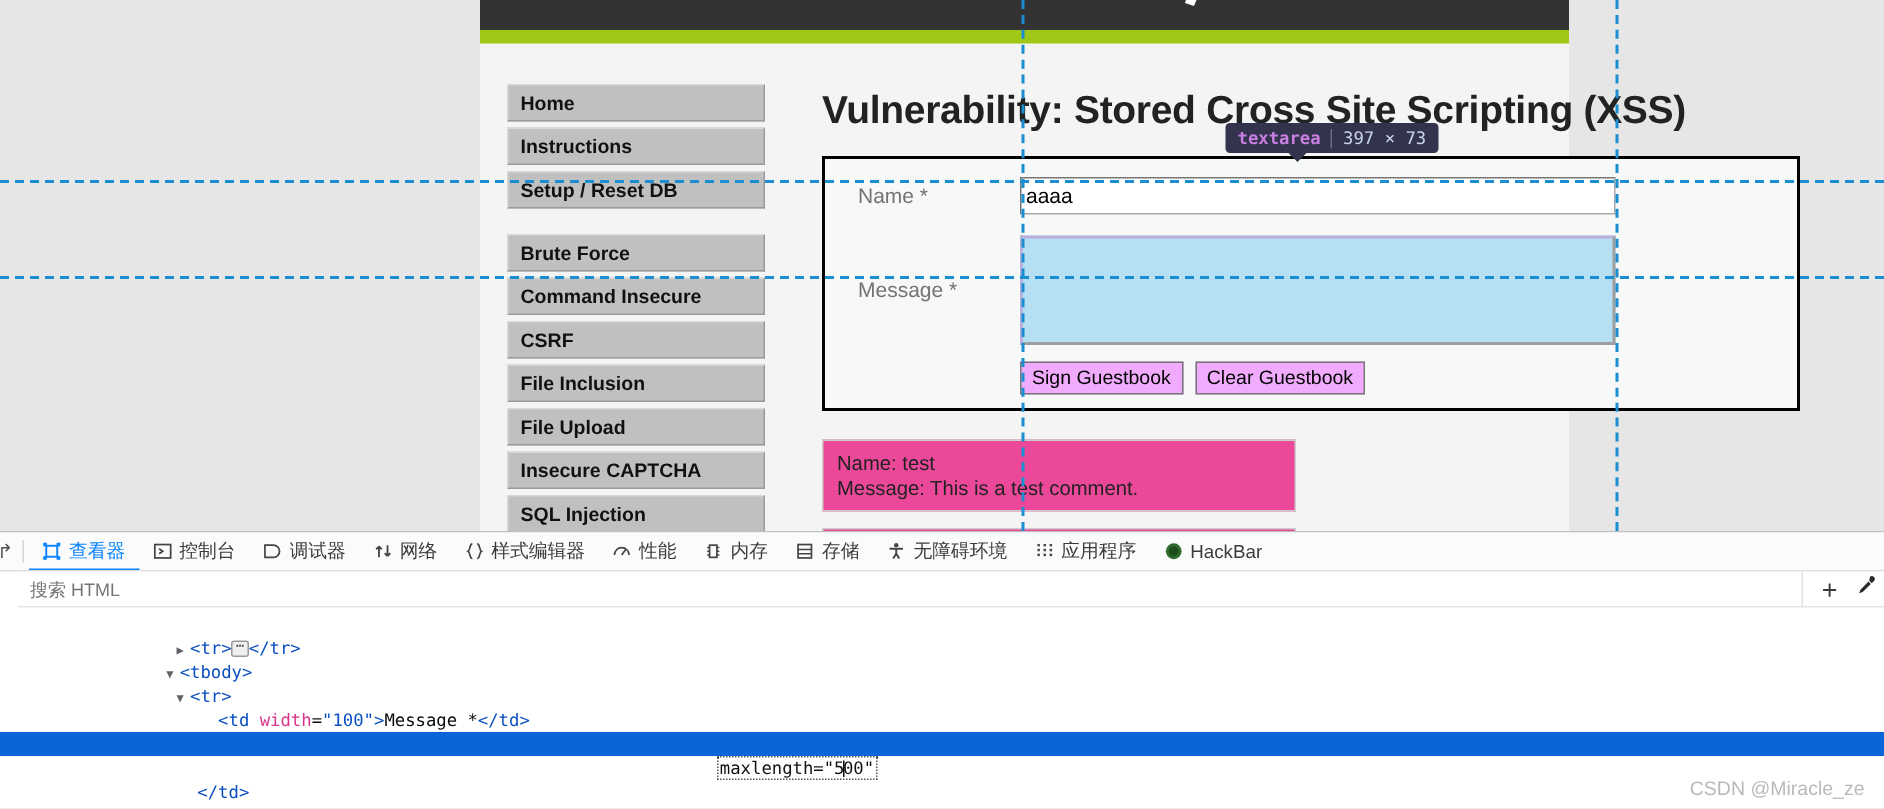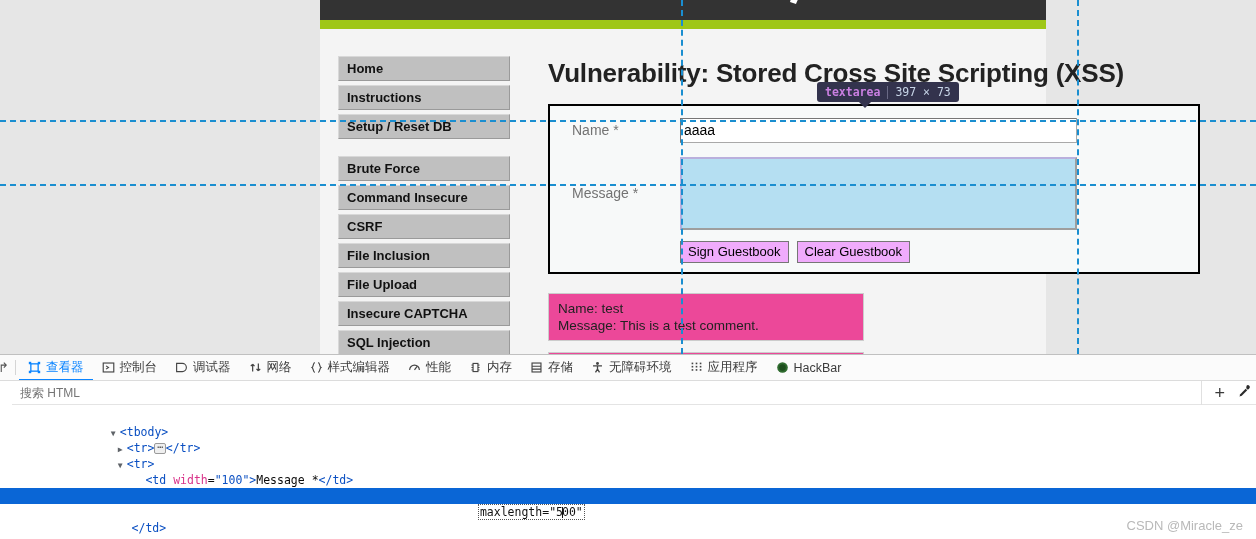--- a/index.html
+++ b/index.html
@@ -419,25 +419,25 @@
         <span>
           <svg viewBox="0 0 16 16" width="15" height="15">
             <path d="M10.2 1.8 a2 2 0 0 1 2.9 2.9 L11.6 6.2 L9.8 4.4 Z" fill="#2b2b2b"></path>
             <path d="M9.2 5 L10.9 6.7 L5.1 12.5 L2.6 13.4 L3.5 10.9 Z" fill="#2b2b2b"></path>
           </svg>
         </span>
       </div>
     </div>
 
     <div id="dom-tree">
+      <div class="dl">
+        <span>         </span><span class="caret">▶</span><span class="tg">&lt;tr&gt;</span><span class="ellipsis-box">⋯</span><span class="tg">&lt;/tr&gt;</span>
+      </div>
       <div class="dl" style="color:#777">
         <span>        </span><span class="caret">▼</span><span class="tg">&lt;tbody&gt;</span>
-      </div>
-      <div class="dl">
-        <span>         </span><span class="caret">▶</span><span class="tg">&lt;tr&gt;</span><span class="ellipsis-box">⋯</span><span class="tg">&lt;/tr&gt;</span>
       </div>
       <div class="dl">
         <span>         </span><span class="caret">▼</span><span class="tg">&lt;tr&gt;</span>
       </div>
       <div class="dl">
         <span>             </span><span class="tg">&lt;td</span> <span class="an">width</span>=<span class="av">"100"</span><span class="tg">&gt;</span>Message *<span class="tg">&lt;/td&gt;</span>
       </div>
       <div class="dl">
         <span>           </span><span class="caret">▼</span><span class="tg">&lt;td&gt;</span>
       </div>

